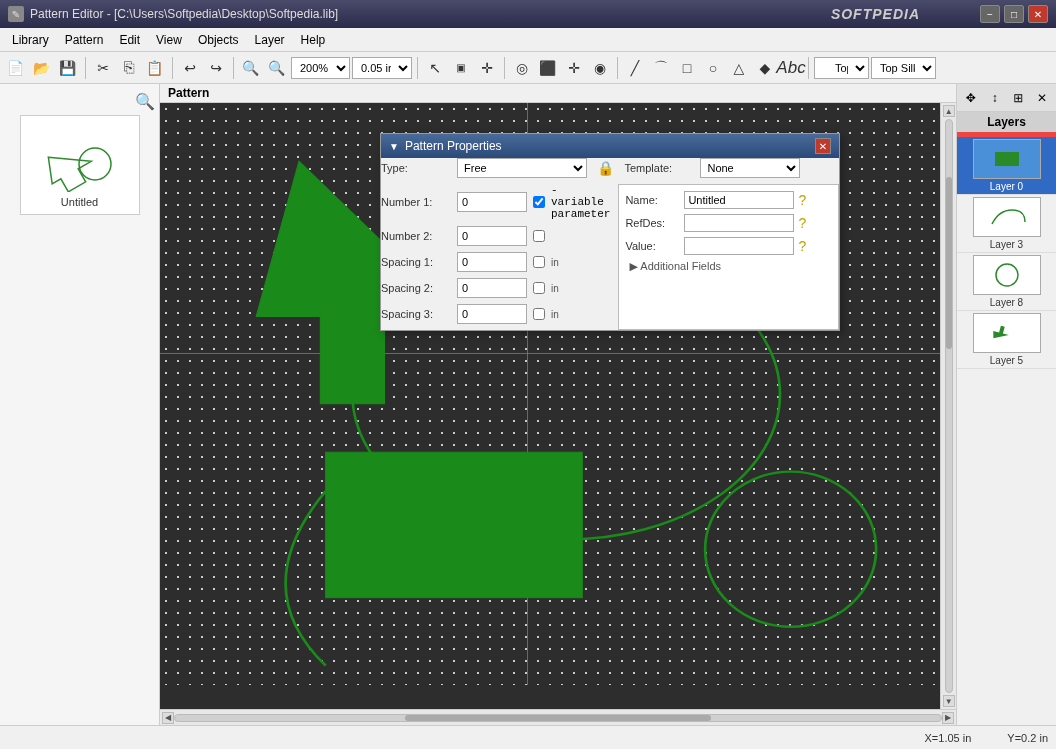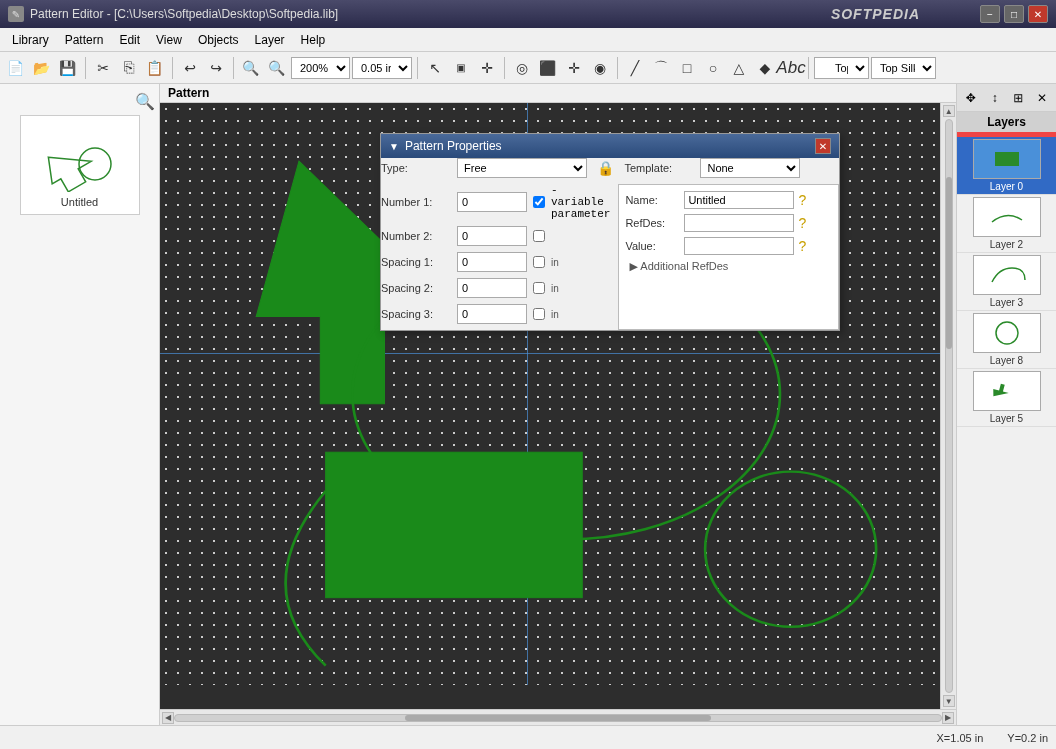--- a/index.html
+++ b/index.html
@@ -204,21 +204,21 @@
 
     
     .status-bar {
       height: 24px;
       background: #f0f0f0;
       border-top: 1px solid #ccc;
       display: flex;
       align-items: center;
       padding: 0 8px;
       justify-content: flex-end;
-      gap: 24px;
+      gap: 36px;
     }
     .status-text { font-size: 11px; color: #333; }
 
     
     .dialog {
       position: absolute;
       top: 30px;
       left: 220px;
       width: 460px;
       background: #f0f0f0;
@@ -542,21 +542,21 @@
                   <div class="field-row">
                     <span class="field-label">RefDes:</span>
                     <input class="field-input" style="width: 110px;" value="">
                     <span style="color:#c8a000; font-size:14px; cursor:pointer;">?</span>
                   </div>
                   <div class="field-row">
                     <span class="field-label">Value:</span>
                     <input class="field-input" style="width: 110px;" value="">
                     <span style="color:#c8a000; font-size:14px; cursor:pointer;">?</span>
                   </div>
-                  <div class="additional-fields">▶ Additional RefDes</div>
+                  <div class="additional-fields">▶ Additional Fields</div>
                 </div>
               </div>
             </div>
           </div>
         </div>
 
         <div class="canvas-v-scroll">
           <div class="scroll-arrow">▲</div>
           <div class="v-scroll-track">
             <div class="v-scroll-thumb"></div>
@@ -584,28 +584,20 @@
       <div class="layers-header">Layers</div>
 
       <div class="layer-item active">
         <div class="layer-preview">
           <div style="width:24px;height:14px;background:#2a8a2a;"></div>
         </div>
         <span class="layer-name">Layer 0</span>
       </div>
 
 
-      <div class="layer-item">
-        <div class="layer-preview white-bg">
-          <svg width="40" height="30">
-            <path d="M5,20 Q20,8 35,18" fill="none" stroke="#2a8a2a" stroke-width="1.5"></path>
-          </svg>
-        </div>
-        <span class="layer-name">Layer 2</span>
-      </div>
 
       <div class="layer-item">
         <div class="layer-preview white-bg">
           <svg width="40" height="30">
             <path d="M5,22 Q12,8 25,8 Q38,8 38,20" fill="none" stroke="#2a8a2a" stroke-width="1.5"></path>
           </svg>
         </div>
         <span class="layer-name">Layer 3</span>
       </div>
 

